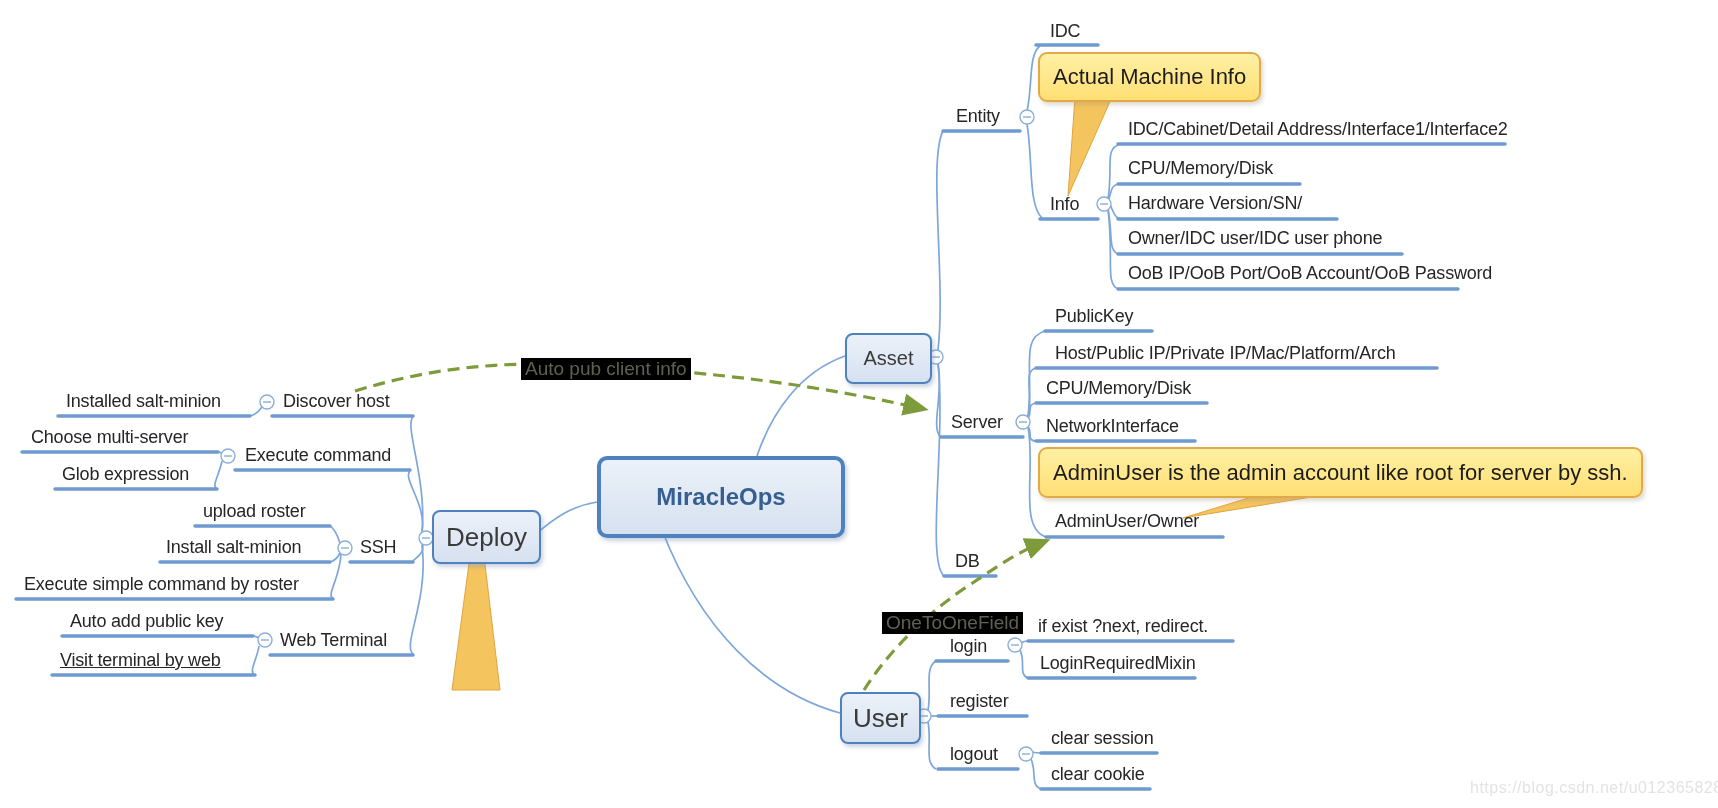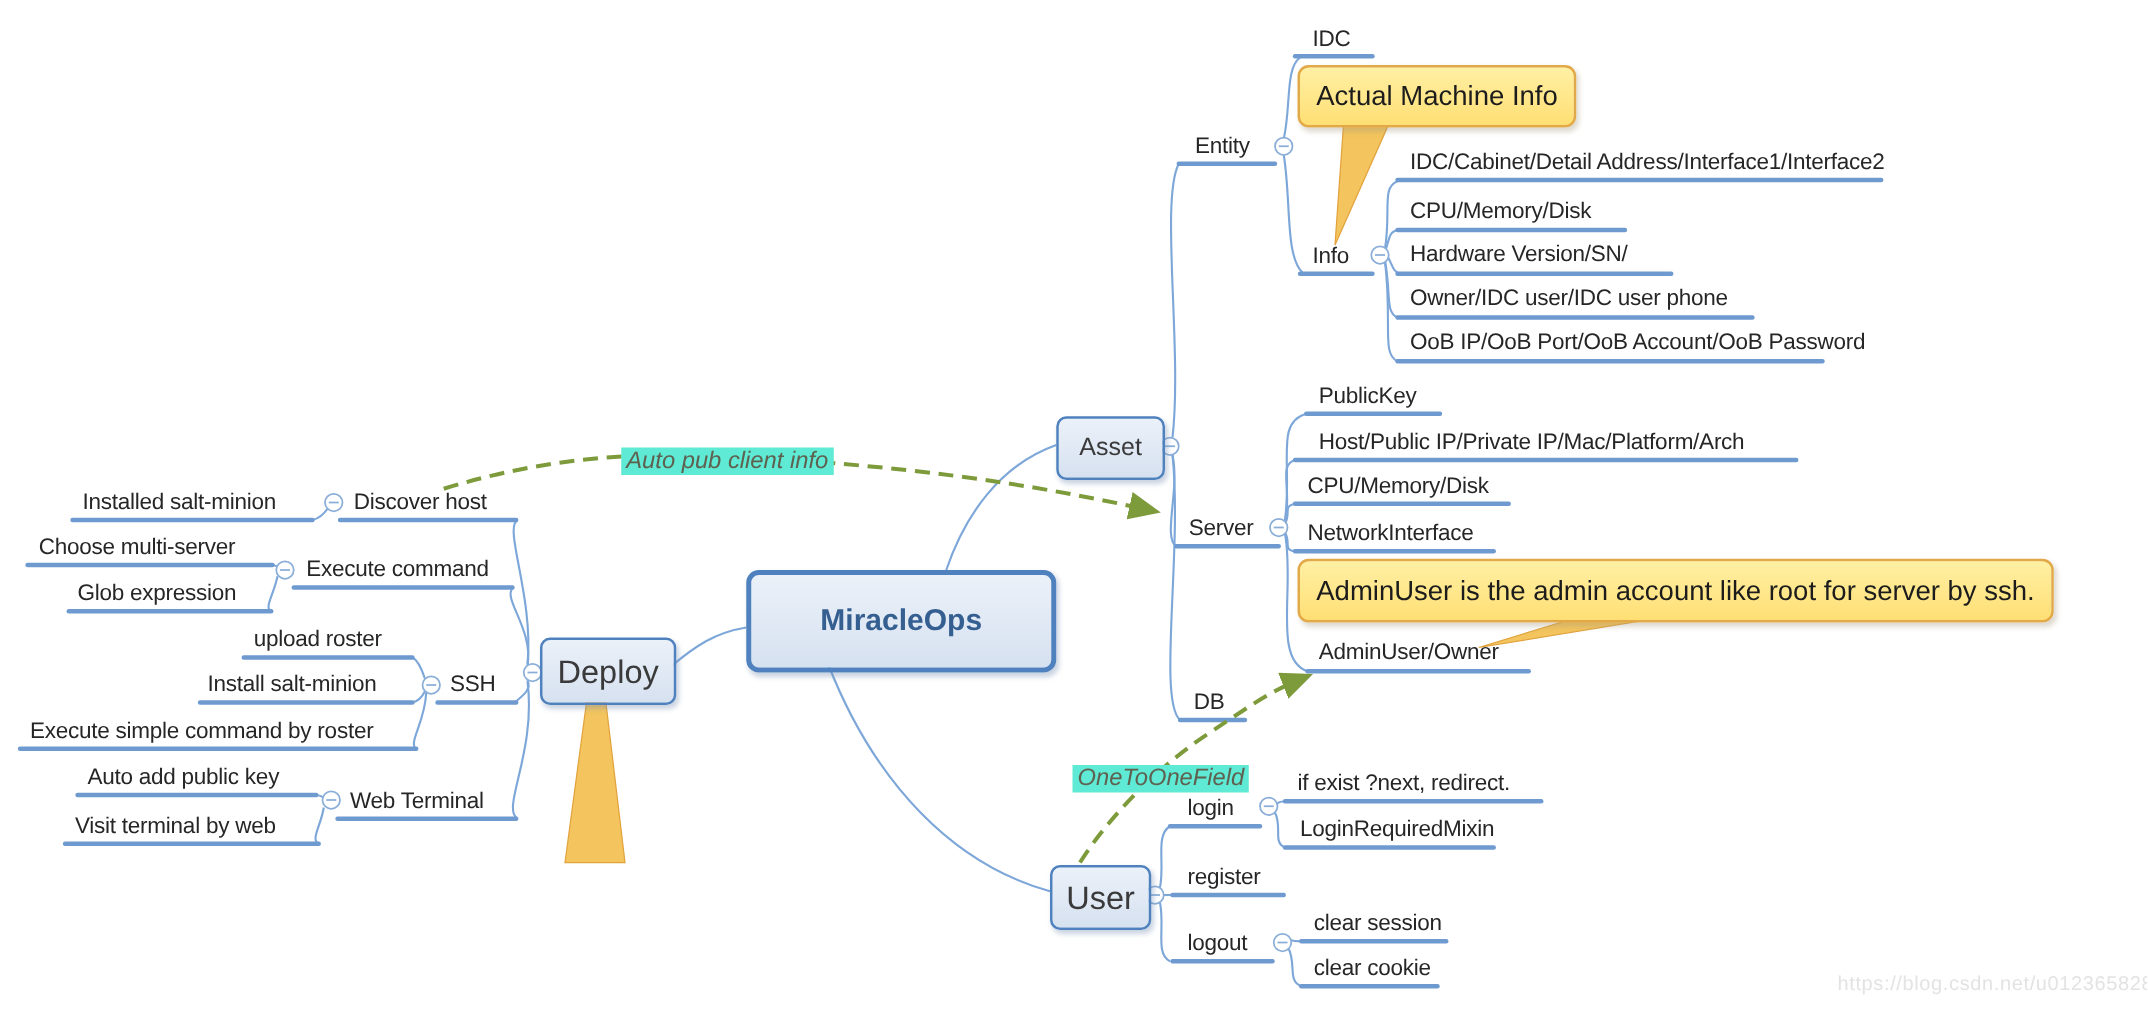--- a/index.html
+++ b/index.html
@@ -12,22 +12,22 @@
   .node{position:absolute;display:flex;align-items:center;justify-content:center;
         background:linear-gradient(180deg,#ebf1f9 0%,#d6e1f0 100%);
         border:2.5px solid #4e81bd;border-radius:8px;color:#3a3a3a;font-size:26px;
         box-shadow:2px 3px 4px rgba(120,145,180,.40);}
   .root-node{border-width:4px;border-radius:10px;font-weight:bold;color:#365f91;font-size:24px;}
   .callout{position:absolute;display:flex;align-items:center;
         background:linear-gradient(180deg,#fff0a4 0%,#ffdf74 100%);
         border:2px solid #e2a948;border-radius:9px;padding:0 13px;
         font-size:22px;color:#1c1c1c;white-space:nowrap;
         box-shadow:2px 3px 4px rgba(160,150,120,.35);}
-  .rel-label{position:absolute;font-style:italic;font-size:19px;color:#5f6150;
-        background:#5eead4;padding:0 4px;white-space:nowrap;}
+  .rel-label{position:absolute;font-size:19px;color:#5f6150;
+        background:#000000;padding:0 4px;white-space:nowrap;margin-left:24px;}
   .watermark{position:absolute;font-size:16px;color:#e3e3e3;letter-spacing:.5px;}
 </style>
 </head>
 <body>
 
 <div class="canvas">
 
   <svg class="wires" width="1718" height="808" viewBox="0 0 1718 808">
     <defs>
       <marker id="arrowGreen" markerWidth="8" markerHeight="7" refX="6.5" refY="3.5" orient="auto" markerUnits="strokeWidth">
@@ -216,21 +216,21 @@
   <div class="topic" style="left:66px;top:390px;">Installed salt-minion</div>
   <div class="topic" style="left:245px;top:444px;">Execute command</div>
   <div class="topic" style="left:31px;top:426px;">Choose multi-server</div>
   <div class="topic" style="left:62px;top:463px;">Glob expression</div>
   <div class="topic" style="left:360px;top:536px;">SSH</div>
   <div class="topic" style="left:203px;top:500px;">upload roster</div>
   <div class="topic" style="left:166px;top:536px;">Install salt-minion</div>
   <div class="topic" style="left:24px;top:573px;">Execute simple command by roster</div>
   <div class="topic" style="left:280px;top:629px;">Web Terminal</div>
   <div class="topic" style="left:70px;top:610px;">Auto add public key</div>
-  <div class="topic" style="left:60px;top:649px;">Visit terminal by web</div>
+  <div class="topic" style="left:60px;top:649px;text-decoration:underline;">Visit terminal by web</div>
 
   <div class="callout" style="left:1038px;top:52px;height:46px;">Actual Machine Info</div>
   <div class="callout" style="left:1038px;top:447px;height:47px;">AdminUser is the admin account like root for server by ssh.</div>
 
   <div class="rel-label" style="left:497px;top:358px;">Auto pub client info</div>
   <div class="rel-label" style="left:858px;top:612px;">OneToOneField</div>
 
   <div class="watermark" style="left:1470px;top:779px;">https://blog.csdn.net/u012365828</div>
 
 </div>

